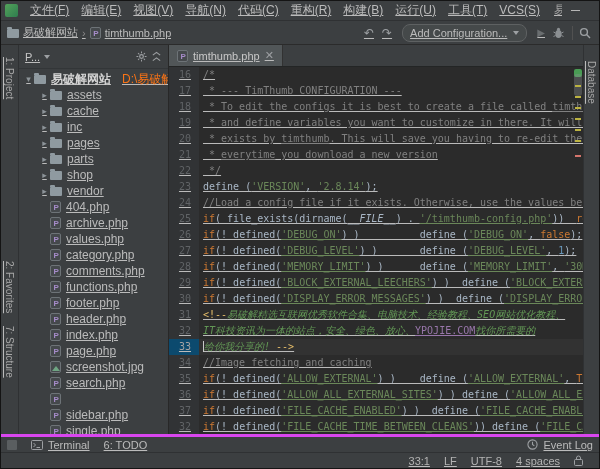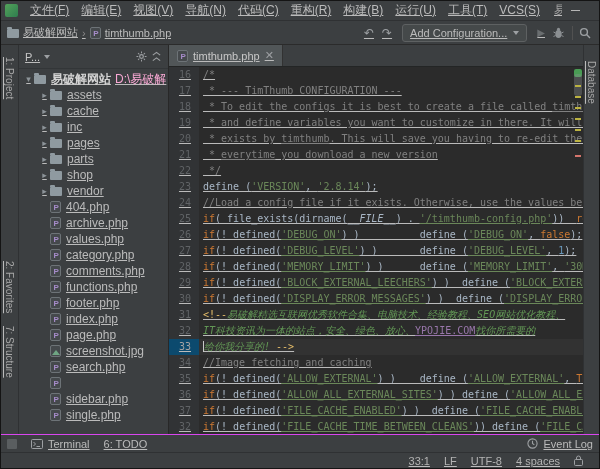--- a/index.html
+++ b/index.html
@@ -18,21 +18,21 @@
   .win-btn { width:27px; height:19px; display:flex; align-items:center; justify-content:center; color:#b6b6b6; flex:none; }
   .glyph-min { width:9px; height:1px; background:#b6b6b6; }
   .glyph-max { width:8px; height:7px; border:1px solid #b6b6b6; }
   
   .navbar { height:24px; flex:none; background:#3c3f41; display:flex; align-items:center; border-bottom:1px solid #2b2b2b; padding:0 6px; }
   .crumbs { display:flex; align-items:center; gap:4px; overflow:hidden; }
   .crumb { display:flex; align-items:center; gap:4px; font-size:11px; color:#bbbbbb; white-space:nowrap; }
   .crumb-sep { color:#8a8a8a; font-size:11px; }
   .nav-spacer { flex:1; }
   .nav-ico { font-family:"DejaVu Sans", sans-serif; color:#9da0a3; font-size:12px; padding:0 4px; }
-  .runbox { height:18px; background:#45494a; border:1px solid #5e6162; border-radius:3px; display:flex; align-items:center; padding:0 7px; gap:6px; margin:0 6px; }
+  .runbox { height:18px; background:#45494a; border:1px solid #5e6162; border-radius:8px; display:flex; align-items:center; padding:0 7px; gap:6px; margin:0 6px; }
   .runbox .lbl { font-size:11px; color:#bbbbbb; white-space:nowrap; }
   .caret-down { width:0; height:0; border-left:3px solid transparent; border-right:3px solid transparent; border-top:4px solid #9da0a3; }
   .tb-sep { width:1px; height:14px; background:#515151; margin:0 4px; }
   .svgico { display:block; }
   
   .middle { flex:1; display:flex; min-height:0; }
   .stripe { width:18px; flex:none; background:#3c3f41; display:flex; flex-direction:column; align-items:center; }
   .stripe.left { border-right:1px solid #2f3133; padding-top:6px; }
   .stripe.right { width:16px; border-left:1px solid #2f3133; padding-top:10px; }
   .stripe-btn { writing-mode:vertical-rl; font-size:10px; color:#a7a7a7; margin:6px 0; white-space:nowrap; }
@@ -40,21 +40,21 @@
   
   .project { width:150px; flex:none; background:#3c3f41; border-right:1px solid #282828; display:flex; flex-direction:column; overflow:hidden; }
   .proj-head { height:24px; flex:none; display:flex; align-items:center; padding:0 6px; gap:4px; border-bottom:1px solid #333638; }
   .proj-sel { font-size:11px; color:#c7c7c7; display:flex; align-items:center; gap:4px; }
   .proj-head .sp { flex:1; }
   .tree { flex:1; overflow:hidden; padding-top:2px; }
   .tree-row { height:16px; display:flex; align-items:center; font-size:12px; color:#bbbbbb; white-space:nowrap; overflow:hidden; padding-left:4px; }
   .tree-row .chev { width:11px; flex:none; font-size:9px; color:#8d9499; text-align:center; font-family:"DejaVu Sans", sans-serif; }
   .tree-row.child { padding-left:20px; }
   .tree-label { margin-left:5px; }
-  .tree-path { margin-left:4px; color:#f9a8d4; }
+  .tree-path { margin-left:11px; color:#f97316; }
   .tree-row.root .tree-label { color:#d4d4d4; font-weight:bold; }
   
   .ico { display:inline-block; flex:none; position:relative; }
   .ico-folder { width:12px; height:9px; background:#8f9aa0; border-radius:1px; margin-top:1px; }
   .ico-folder::before { content:""; position:absolute; top:-2px; left:0; width:5px; height:2px; background:#8f9aa0; border-radius:1px 1px 0 0; }
   .ico-php { width:11px; height:12px; background:#45494c; border:1px solid #6d7377; border-radius:2px; }
   .ico-php::after { content:"P"; position:absolute; left:2.5px; top:1px; font:bold 8px "Liberation Sans", sans-serif; color:#a68cc9; }
   .ico-image { width:11px; height:12px; background:#45494c; border:1px solid #6d7377; border-radius:2px; }
   .ico-image::after { content:""; position:absolute; left:1px; bottom:1px; width:0; height:0; border-left:4px solid transparent; border-right:4px solid transparent; border-bottom:5px solid #6fa583; }
   
@@ -78,21 +78,21 @@
   .seg.pln { color:#a9b7c6; }
   .seg.tag { color:#e8bf6a; }
   .seg.mag { color:#9876aa; }
   .seg.und { text-decoration:underline; }
   .seg.ita { font-style:italic; }
   .scrollbar { position:absolute; right:0; top:0; bottom:0; width:10px; }
   .insp-status { position:absolute; right:1px; top:2px; width:8px; height:8px; border-radius:2px; }
   .sb-thumb { position:absolute; right:1px; width:8px; background:rgba(140,145,148,0.35); border-radius:3px; }
   .sb-mark { position:absolute; right:2px; width:6px; height:2px; }
   
-  .toolbar-bottom { height:18px; flex:none; background:#3c3f41; border-top:1px solid #d946ef; display:flex; align-items:center; padding:0 6px; font-size:11px; color:#bbbbbb; gap:14px; }
+  .toolbar-bottom { height:18px; flex:none; background:#3c3f41; border-top:3px solid #d946ef; display:flex; align-items:center; padding:0 6px; font-size:11px; color:#bbbbbb; gap:14px; }
   .tw-btn { display:flex; align-items:center; gap:5px; }
   .bb-spacer { flex:1; }
   .statusbar { height:16px; flex:none; background:#3c3f41; border-top:1px solid #2f3133; display:flex; align-items:center; justify-content:flex-end; font-size:11px; color:#b4b4b4; gap:14px; padding-right:16px; }
   .switcher { width:10px; height:10px; background:#5a5e60; border-radius:1px; }
 </style>
 </head>
 <body>
 
 <div class="app">
 
@@ -257,20 +257,25 @@
           </div>
           <div class="tree-row child">
             <span class="chev"></span>
             <span class="ico ico-php"></span>
             <span class="tree-label">functions.php</span>
           </div>
           <div class="tree-row child">
             <span class="chev"></span>
             <span class="ico ico-php"></span>
             <span class="tree-label">footer.php</span>
+          </div>
+          <div class="tree-row child">
+            <span class="chev"></span>
+            <span class="ico ico-php"></span>
+            <span class="tree-label">header.php</span>
           </div>
           <div class="tree-row child">
             <span class="chev"></span>
             <span class="ico ico-php"></span>
             <span class="tree-label">index.php</span>
           </div>
           <div class="tree-row child">
             <span class="chev"></span>
             <span class="ico ico-php"></span>
             <span class="tree-label">page.php</span>

